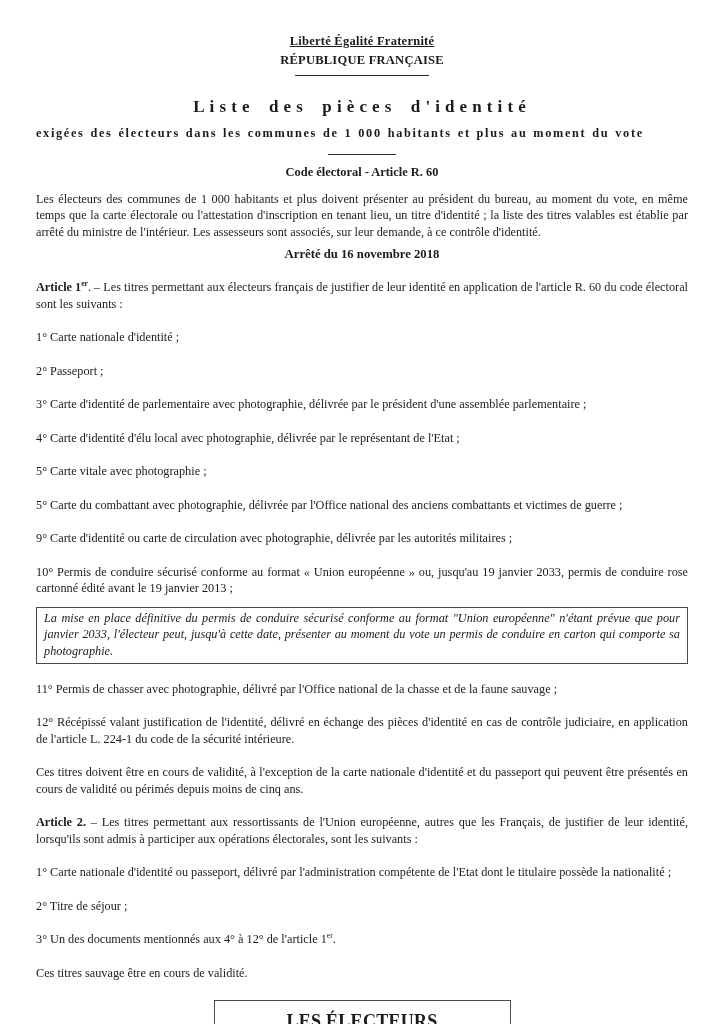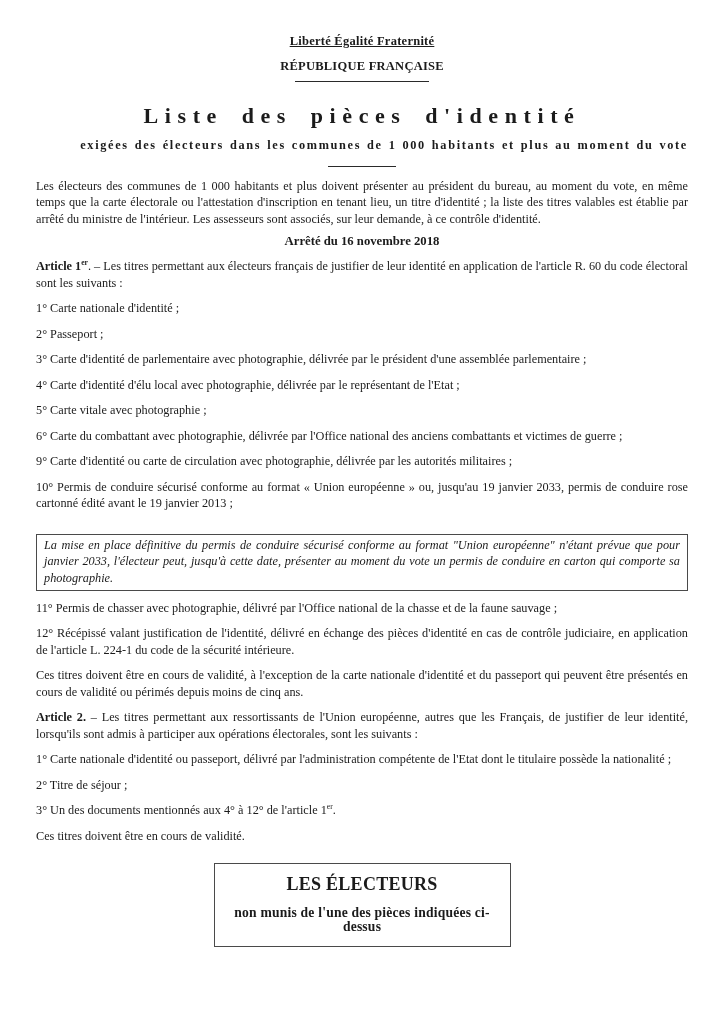--- a/index.html
+++ b/index.html
@@ -20,21 +20,21 @@
     text-align: center;
     font-weight: bold;
     font-size: 12.5px;
     text-decoration: underline;
     letter-spacing: 0.02em;
   }
   .republic {
     text-align: center;
     font-weight: bold;
     font-size: 12.5px;
-    margin-top: 10px;
+    margin-top: 4px;
     letter-spacing: 0.02em;
   }
   .main-title {
     text-align: center;
     font-weight: bold;
     font-size: 27px;
     letter-spacing: 0.40em;
     word-spacing: 0.55em;
     margin-top: 13px;
     white-space: nowrap;
@@ -42,28 +42,28 @@
   .rule-title {
     width: 134px;
     border: none;
     border-top: 1.6px solid #2a2a2a;
     margin: 7px auto 0 auto;
   }
   
   .list-title {
     text-align: center;
     font-weight: bold;
-    font-size: 22px;
+    font-size: 17px;
     letter-spacing: 0.30em;
     word-spacing: 0.30em;
     margin-top: 21px;
     white-space: nowrap;
   }
   .list-subtitle {
-    text-align: right;
+    text-align: left;
     font-weight: bold;
     font-size: 12.3px;
     letter-spacing: 0.135em;
     word-spacing: 0.10em;
     margin-top: 9px;
     white-space: nowrap;
   }
   .rule-section {
     width: 68px;
     border: none;
@@ -82,27 +82,27 @@
     line-height: 1.345;
     text-align: justify;
   }
   .intro { margin-top: 11px; }
   .decree-title {
     text-align: center;
     font-weight: bold;
     font-size: 12.7px;
     margin-top: 7px;
   }
-  p.item { margin-top: 9px; }
+  p.item { margin-top: 17px; }
   sup { font-size: 0.62em; vertical-align: super; line-height: 0; }
   .note-box {
     border: 1px solid #4a4a4a;
     font-style: italic;
     padding: 2px 7px 4px 7px;
-    margin-top: 22px;
+    margin-top: 10px;
   }
   
   .warning-box {
     width: 297px;
     margin: 19px auto 0 auto;
     border: 1px solid #4a4a4a;
     background: #fff;
     text-align: center;
     padding: 11px 6px 13px 6px;
   }
@@ -120,50 +120,51 @@
 
 <div class="page">
 
   <div class="motto">Liberté Égalité Fraternité</div>
   <div class="republic">RÉPUBLIQUE FRANÇAISE</div>
   <hr class="rule-title">
 
   <div class="list-title">Liste des pièces d'identité</div>
   <div class="list-subtitle">exigées des électeurs dans les communes de 1 000 habitants et plus au moment du vote</div>
   <hr class="rule-section">
+  <div class="code-ref">Code électoral - Article R. 60</div>
 
   <p class="body-text intro">Les électeurs des communes de 1 000 habitants et plus doivent présenter au président du bureau, au moment du vote, en même temps que la carte électorale ou l'attestation d'inscription en tenant lieu, un titre d'identité ; la liste des titres valables est établie par arrêté du ministre de l'intérieur. Les assesseurs sont associés, sur leur demande, à ce contrôle d'identité.</p>
 
   <div class="decree-title">Arrêté du 16 novembre 2018</div>
 
   <p class="body-text item"><strong><span>Article 1</span><sup>er</sup></strong><span>. – Les titres permettant aux électeurs français de justifier de leur identité en application de l'article R. 60 du code électoral sont les suivants :</span></p>
 
   <p class="body-text item">1° Carte nationale d'identité ;</p>
   <p class="body-text item">2° Passeport ;</p>
   <p class="body-text item">3° Carte d'identité de parlementaire avec photographie, délivrée par le président d'une assemblée parlementaire ;</p>
   <p class="body-text item">4° Carte d'identité d'élu local avec photographie, délivrée par le représentant de l'Etat ;</p>
   <p class="body-text item">5° Carte vitale avec photographie ;</p>
-  <p class="body-text item">6° Carte du combattant avec photographie, délivrée par l'Office national des anciens combattants et victimes de guerre ;</p>
+  <p class="body-text item">5° Carte du combattant avec photographie, délivrée par l'Office national des anciens combattants et victimes de guerre ;</p>
   <p class="body-text item">9° Carte d'identité ou carte de circulation avec photographie, délivrée par les autorités militaires ;</p>
   <p class="body-text item">10° Permis de conduire sécurisé conforme au format « Union européenne » ou, jusqu'au 19 janvier 2033, permis de conduire rose cartonné édité avant le 19 janvier 2013 ;</p>
 
   <div class="body-text note-box">La mise en place définitive du permis de conduire sécurisé conforme au format "Union européenne" n'étant prévue que pour janvier 2033, l'électeur peut, jusqu'à cette date, présenter au moment du vote un permis de conduire en carton qui comporte sa photographie.</div>
 
   <p class="body-text item">11° Permis de chasser avec photographie, délivré par l'Office national de la chasse et de la faune sauvage ;</p>
   <p class="body-text item">12° Récépissé valant justification de l'identité, délivré en échange des pièces d'identité en cas de contrôle judiciaire, en application de l'article L. 224-1 du code de la sécurité intérieure.</p>
 
   <p class="body-text item">Ces titres doivent être en cours de validité, à l'exception de la carte nationale d'identité et du passeport qui peuvent être présentés en cours de validité ou périmés depuis moins de cinq ans.</p>
 
   <p class="body-text item"><strong><span>Article 2.</span></strong><span> – Les titres permettant aux ressortissants de l'Union européenne, autres que les Français, de justifier de leur identité, lorsqu'ils sont admis à participer aux opérations électorales, sont les suivants :</span></p>
 
   <p class="body-text item">1° Carte nationale d'identité ou passeport, délivré par l'administration compétente de l'Etat dont le titulaire possède la nationalité ;</p>
   <p class="body-text item">2° Titre de séjour ;</p>
   <p class="body-text item"><span>3° Un des documents mentionnés aux 4° à 12° de l'article 1</span><sup>er</sup><span>.</span></p>
 
-  <p class="body-text item">Ces titres doivent être en cours de validité.</p>
+  <p class="body-text item">Ces titres sauvage être en cours de validité.</p>
 
   <div class="warning-box">
     <div class="warning-line">LES ÉLECTEURS</div>
     <div class="warning-line">non munis de l'une des pièces indiquées ci-dessus</div>
 
   </div>
 
 </div>
 
 </body></html>

